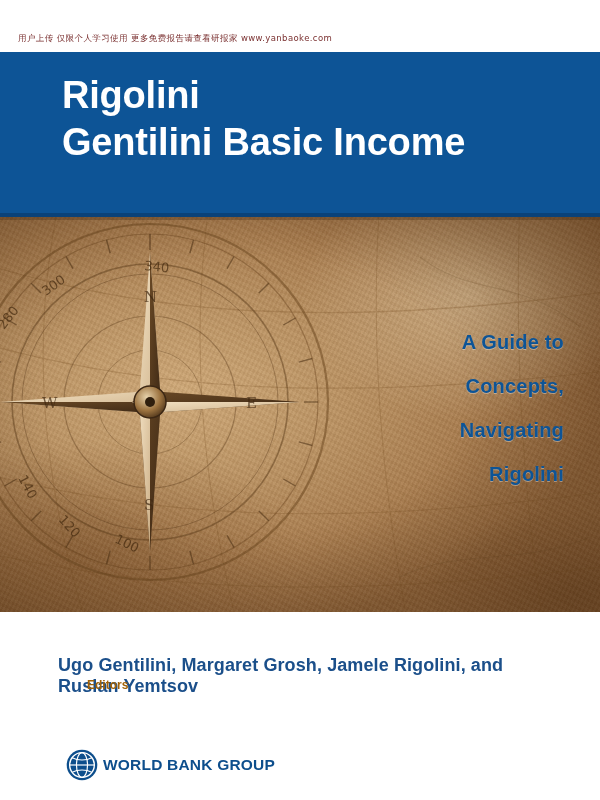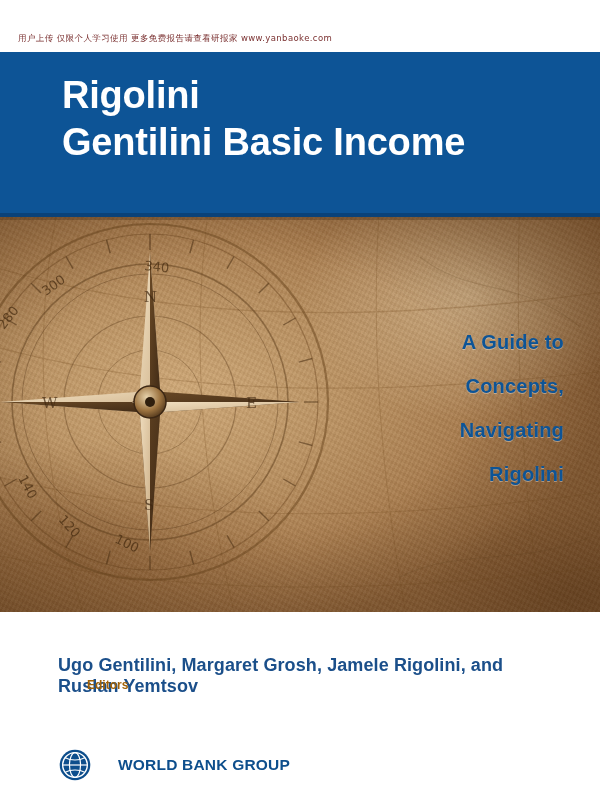--- a/index.html
+++ b/index.html
@@ -158,25 +158,25 @@
     font-size: 12px;
     color: #a16207;
     font-weight: bold;
     z-index: 5;
     margin-left: 29px;
   }
 
   
   .logo {
     position: absolute;
-    left: 58px;
+    left: 65px;
     top: 748px;
     display: flex;
     align-items: center;
-    gap: 26px;
+    gap: 4px;
     z-index: 5;
   }
   .logo-mark { width: 34px; height: 34px; display: block; }
   .logo-text {
     font-size: 15.5px;
     font-weight: bold;
     color: #0d4e8c;
     letter-spacing: 0.2px;
     white-space: nowrap;
   }

